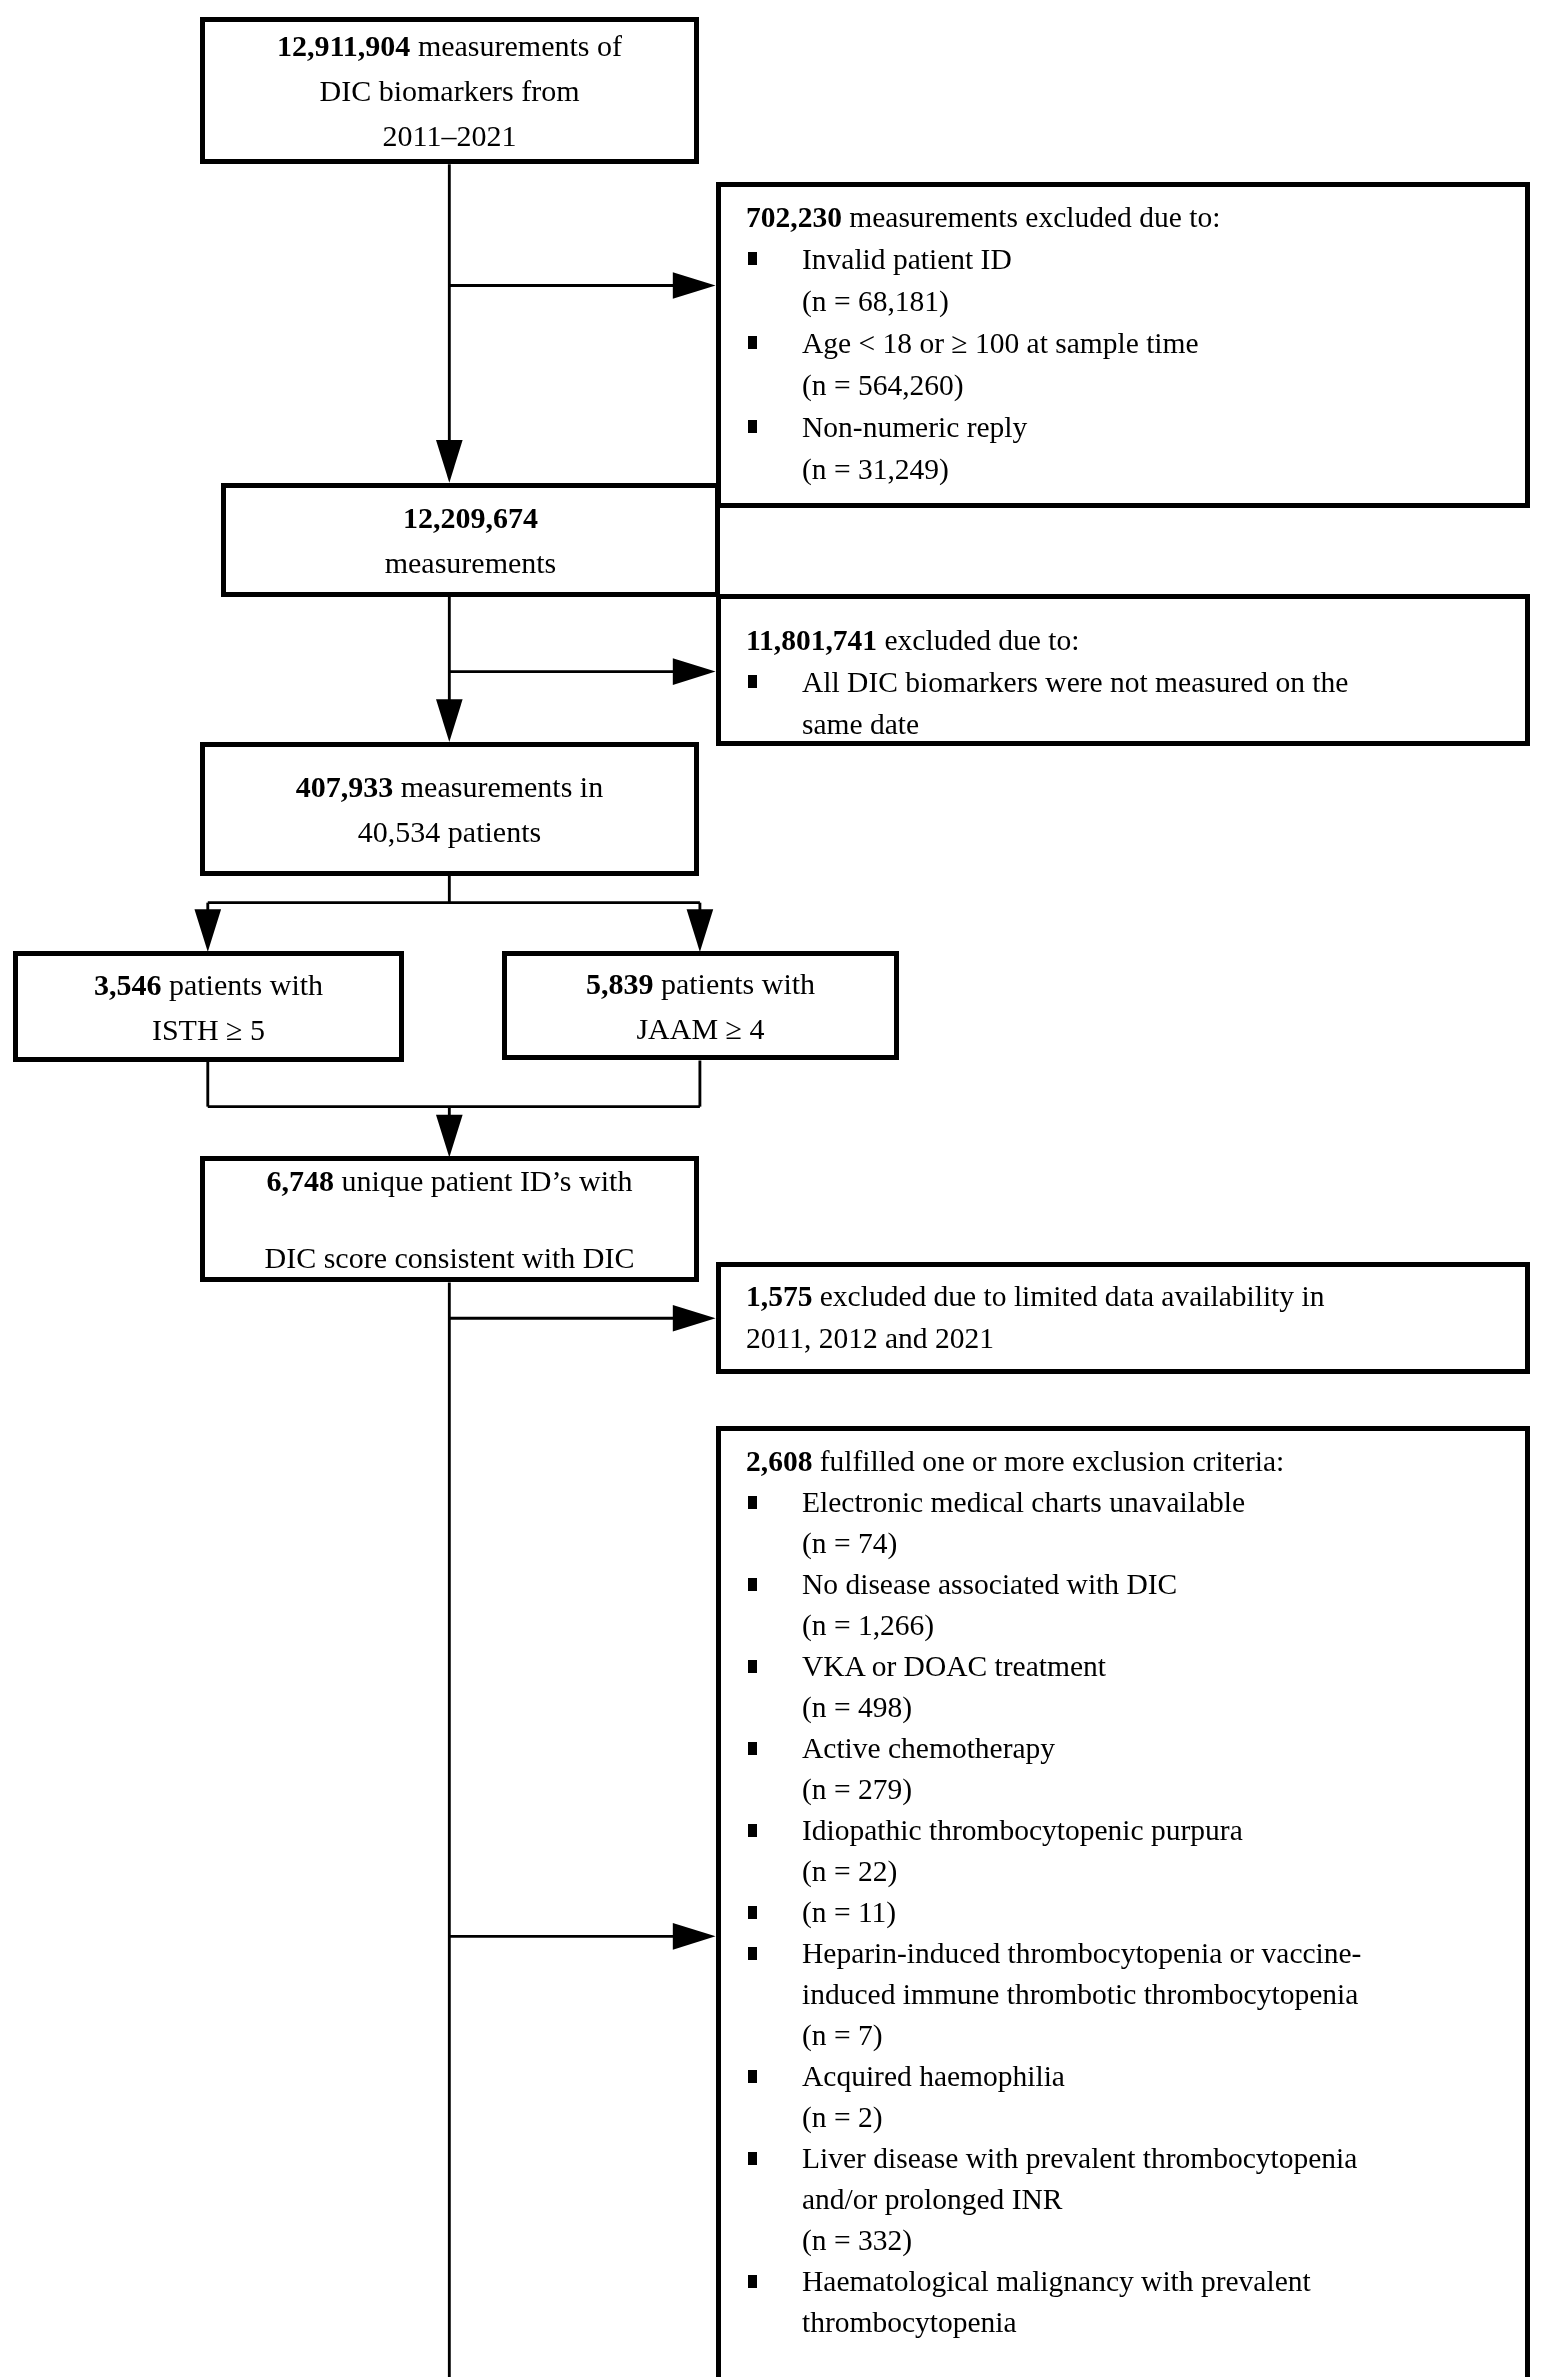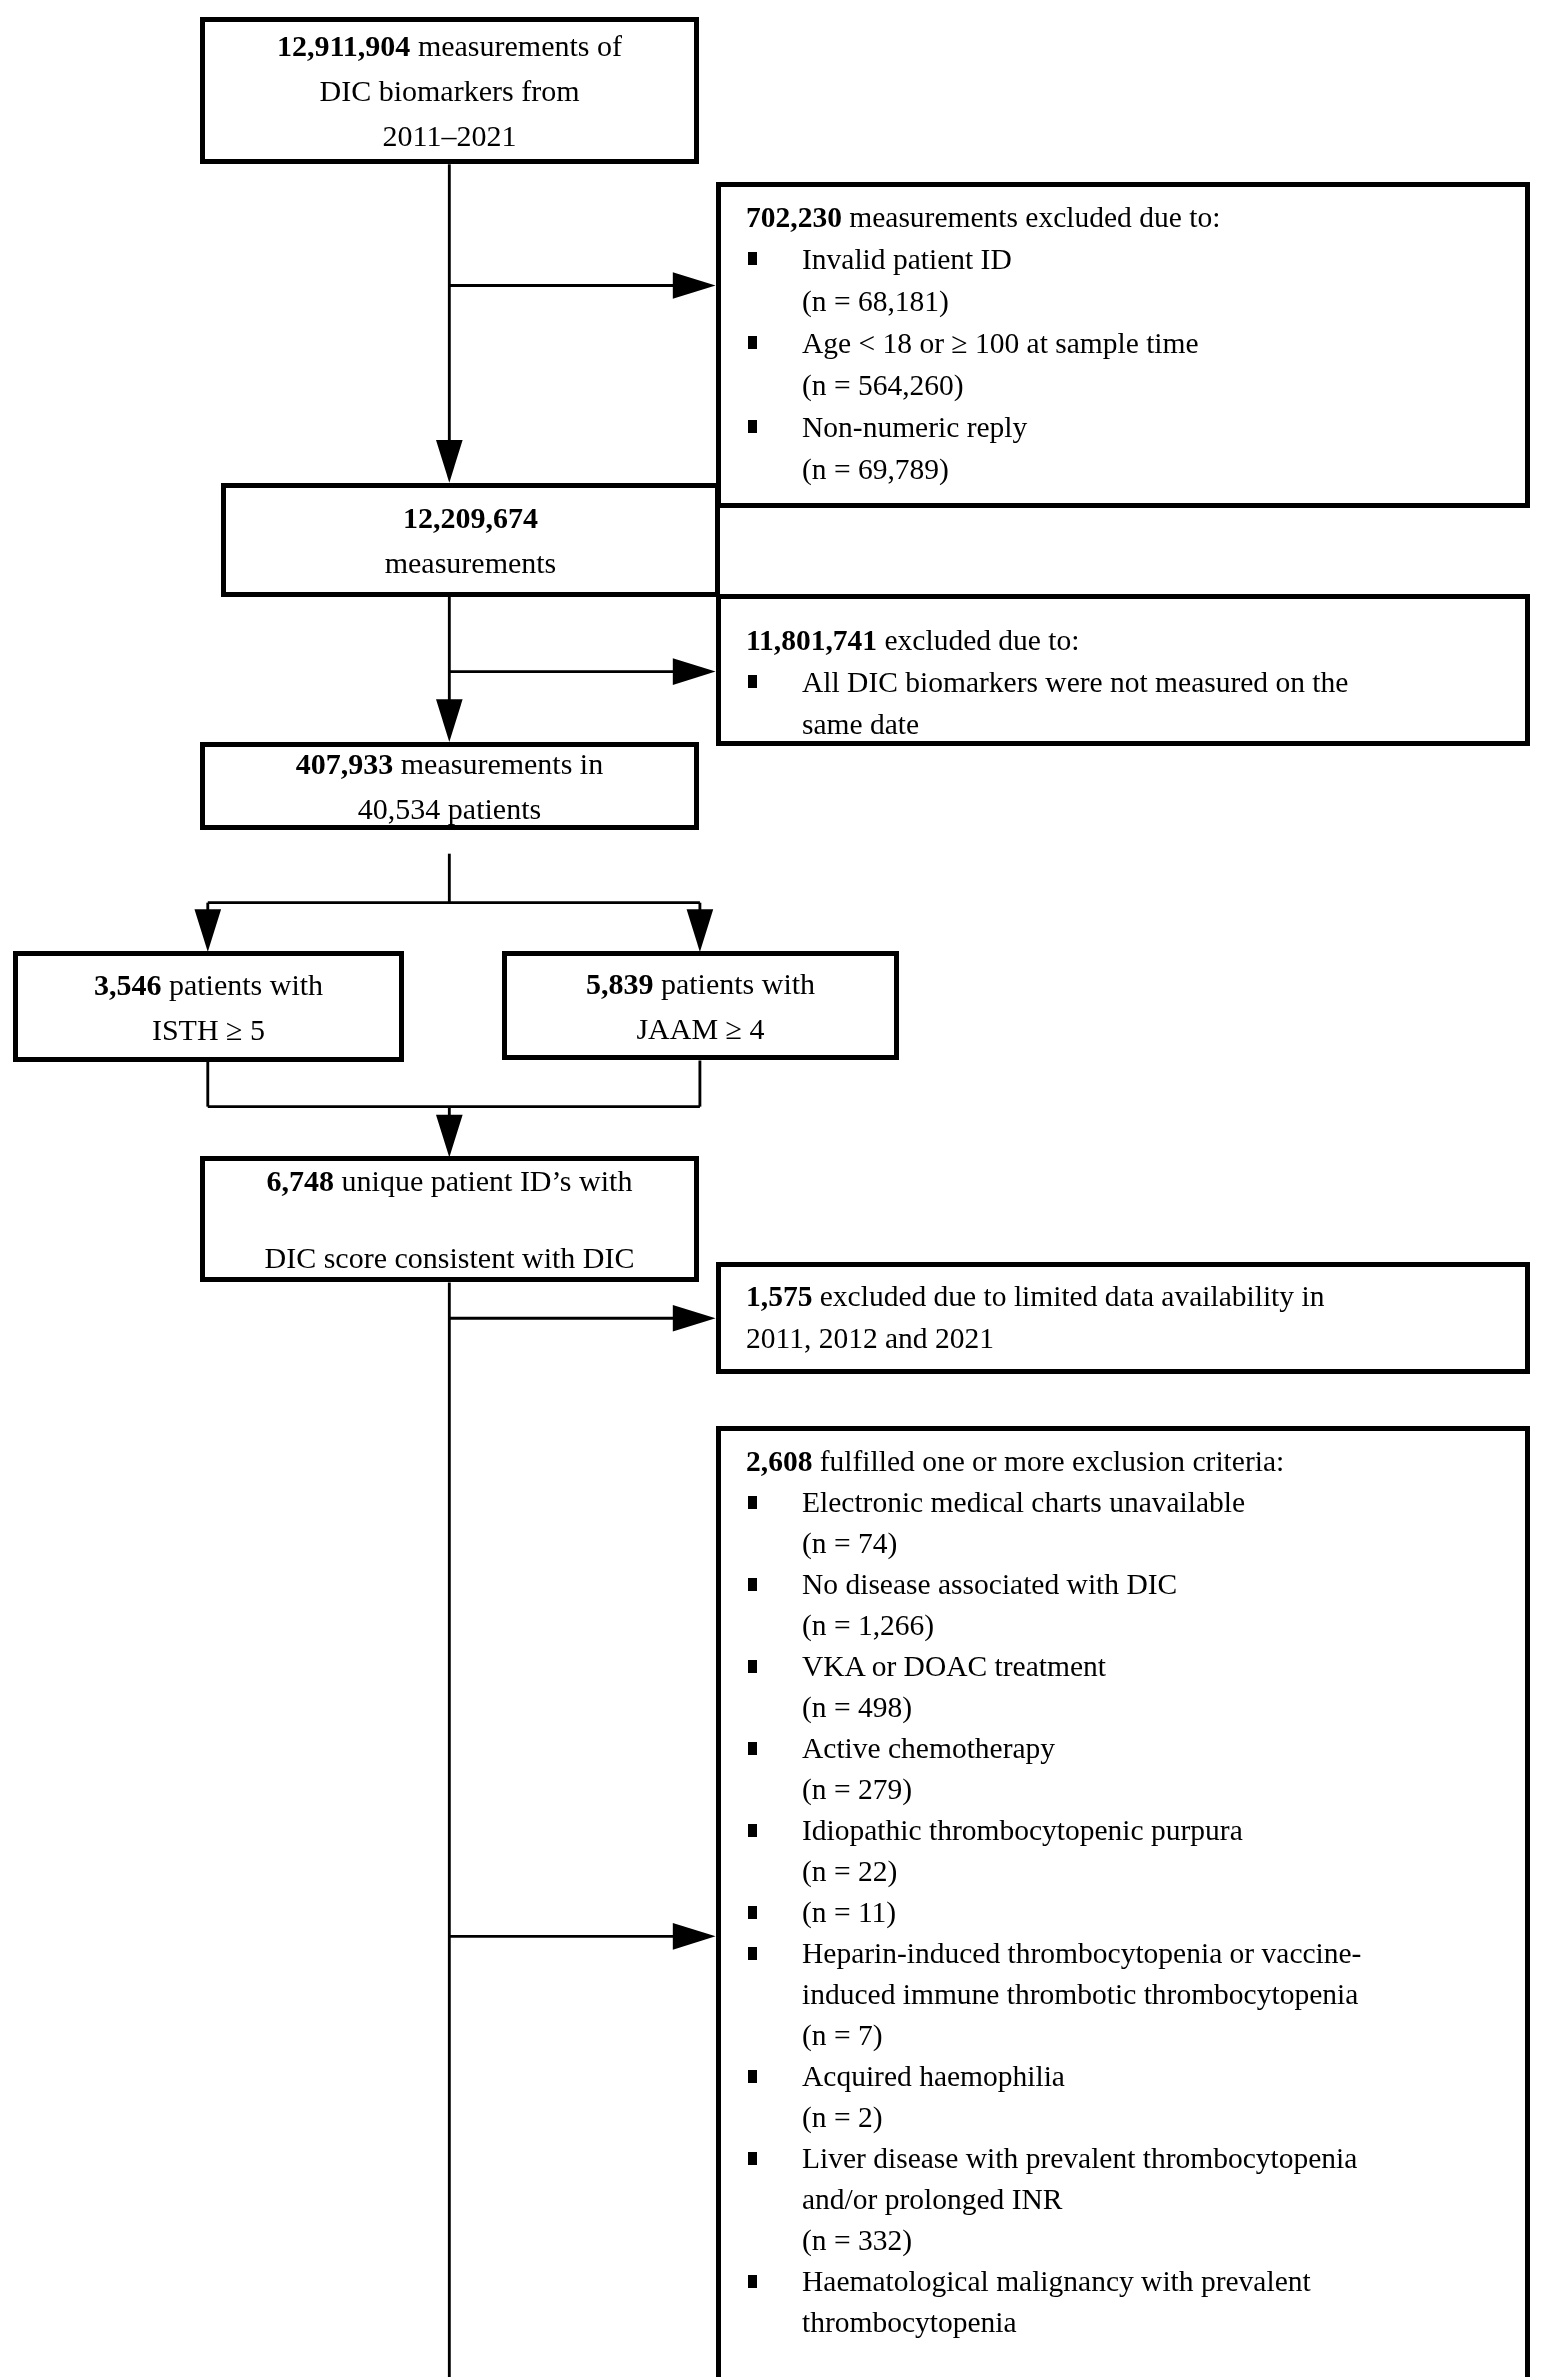--- a/index.html
+++ b/index.html
@@ -105,39 +105,39 @@
       <span class="line">(n = 68,181)</span>
     </div>
     <div class="item">
       <span class="bullet"></span>
       <span class="line">Age &lt; 18 or ≥ 100 at sample time</span>
       <span class="line">(n = 564,260)</span>
     </div>
     <div class="item">
       <span class="bullet"></span>
       <span class="line">Non-numeric reply</span>
-      <span class="line">(n = 69,789)</span>
+      <span class="line">(n = 31,249)</span>
     </div>
   </div>
 
   <div class="box center-box" style="left:200px; top:483px; width:499px; height:114px;margin-left:21px;">
     <div><b>12,209,674</b></div>
     <div>measurements</div>
   </div>
 
   <div class="box list-box" style="left:716px; top:594px; width:814px; height:152px; padding-top:20px;">
     <div><b>11,801,741</b><span> excluded due to:</span></div>
     <div class="item">
       <span class="bullet"></span>
       <span class="line">All DIC biomarkers were not measured on the</span>
       <span class="line">same date</span>
     </div>
   </div>
 
-  <div class="box center-box" style="left:200px; top:742px; width:499px; height:88px;">
+  <div class="box center-box" style="left:200px; top:742px; width:499px; height:134px;">
     <div><b>407,933</b><span> measurements in</span></div>
     <div>40,534 patients</div>
   </div>
 
   <div class="box center-box" style="left:13px; top:951px; width:391px; height:111px;">
     <div><b>3,546</b><span> patients with</span></div>
     <div>ISTH ≥ 5</div>
   </div>
 
   <div class="box center-box" style="left:502px; top:951px; width:397px; height:109px;">

